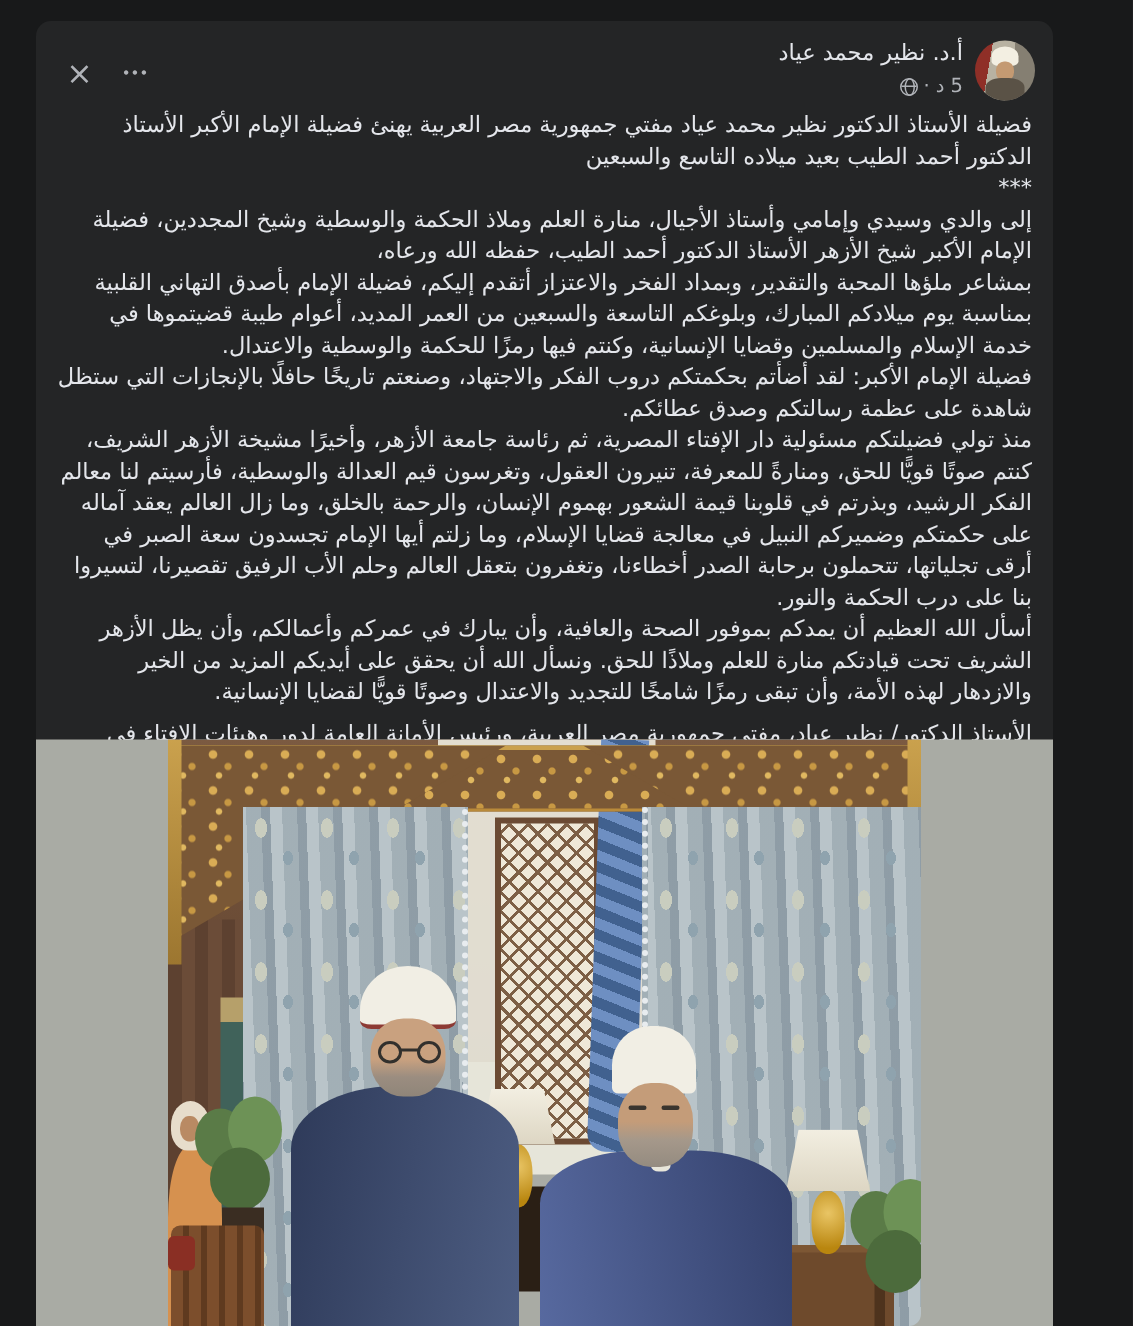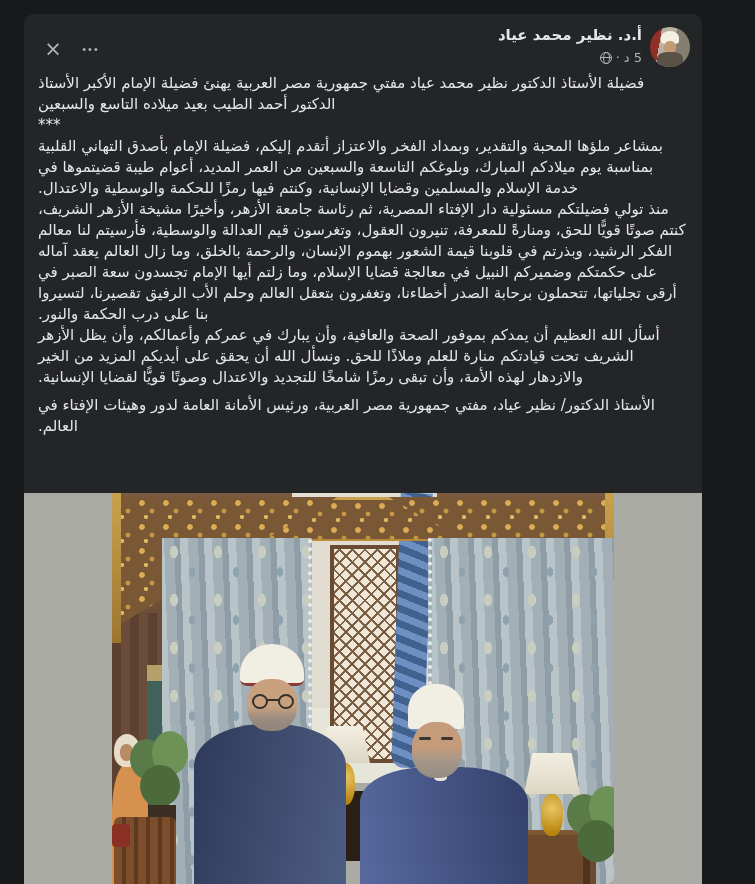--- a/index.html
+++ b/index.html
@@ -17,21 +17,21 @@
   .post-header{position:absolute;top:0;left:0;right:0;height:62px;}
   .avatar{
     position:absolute;right:12px;top:13px;width:40px;height:40px;border-radius:50%;
     overflow:hidden;background:linear-gradient(100deg,#8f2f27 0 26%,#b8b2a2 26% 58%,#857f72 58%);
   }
   .av-cap{position:absolute;left:11px;top:4px;width:18px;height:13px;background:#f3efe2;border-radius:50% 50% 25% 25%;}
   .av-face{position:absolute;left:14px;top:14px;width:12px;height:13px;background:#c49a72;border-radius:45%;}
   .av-body{position:absolute;left:7px;top:25px;width:26px;height:16px;background:#5a5246;border-radius:40% 40% 0 0;}
   .author{
     position:absolute;right:60px;top:12px;max-width:300px;white-space:nowrap;
-    color:#e4e6eb;font-size:15px;font-weight:bold;direction:rtl;
+    color:#e4e6eb;font-size:15px;font-weight:normal;direction:rtl;
   }
   .meta{
     position:absolute;right:60px;top:36px;display:flex;align-items:center;gap:4px;
     direction:rtl;color:#b0b3b8;font-size:13px;
   }
   .globe{display:inline-block;width:12px;height:12px;border:1px solid #b0b3b8;border-radius:50%;position:relative;box-sizing:border-box;}
   .globe i{position:absolute;left:2px;top:-1px;width:5px;height:10px;border:1px solid #b0b3b8;border-radius:50%;}
   .globe b{position:absolute;left:0;top:4px;width:10px;height:1px;background:#b0b3b8;}
   .close-btn{
     position:absolute;left:16px;top:22px;width:26px;height:26px;border:none;background:transparent;
@@ -40,21 +40,21 @@
   }
   .more-btn{
     position:absolute;left:52px;top:24px;width:30px;height:22px;border:none;background:transparent;
     color:#b0b3b8;font-size:11px;letter-spacing:2px;line-height:22px;text-align:center;padding:0;cursor:pointer;
   }
   
   .post-text{
     position:absolute;top:59px;right:14px;left:14px;
     direction:rtl;color:#e4e6eb;font-size:15px;line-height:21px;text-align:start;
   }
-  .post-text p{margin:0;unicode-bidi:plaintext;text-align:left;}
+  .post-text p{margin:0;unicode-bidi:plaintext;text-align:right;}
   .post-text p.signature{margin-top:7px;}
   
   .photo-block{
     position:absolute;left:0;right:0;top:479px;height:391px;background:#a9aba4;overflow:hidden;cursor:pointer;
   }
   .photo-content{position:absolute;left:88px;top:0;width:502px;height:391px;overflow:hidden;}
   .layer{position:absolute;}
   .p-wood{left:0;top:0;width:502px;height:215px;
     background:linear-gradient(180deg,#7b5a41 0,#6b4c36 60%,#5f4330 100%);}
   .wood-wall-left{left:0;top:120px;width:54px;height:271px;
@@ -159,21 +159,23 @@
           <b></b>
         </span>
     </div>
     <button class="close-btn">×</button>
     <button class="more-btn">•••</button>
   </div>
 
   <div class="post-text">
     <p dir="auto">فضيلة الأستاذ الدكتور نظير محمد عياد مفتي جمهورية مصر العربية يهنئ فضيلة الإمام الأكبر الأستاذ الدكتور أحمد الطيب بعيد ميلاده التاسع والسبعين</p>
     <p dir="auto">***</p>
+    <p dir="auto">إلى والدي وسيدي وإمامي وأستاذ الأجيال، منارة العلم وملاذ الحكمة والوسطية وشيخ المجددين، فضيلة الإمام الأكبر شيخ الأزهر الأستاذ الدكتور أحمد الطيب، حفظه الله ورعاه،</p>
     <p dir="auto">بمشاعر ملؤها المحبة والتقدير، وبمداد الفخر والاعتزاز أتقدم إليكم، فضيلة الإمام بأصدق التهاني القلبية بمناسبة يوم ميلادكم المبارك، وبلوغكم التاسعة والسبعين من العمر المديد، أعوام طيبة قضيتموها في خدمة الإسلام والمسلمين وقضايا الإنسانية، وكنتم فيها رمزًا للحكمة والوسطية والاعتدال.</p>
+    <p dir="auto">فضيلة الإمام الأكبر: لقد أضأتم بحكمتكم دروب الفكر والاجتهاد، وصنعتم تاريخًا حافلًا بالإنجازات التي ستظل شاهدة على عظمة رسالتكم وصدق عطائكم.</p>
     <p dir="auto">منذ تولي فضيلتكم مسئولية دار الإفتاء المصرية، ثم رئاسة جامعة الأزهر، وأخيرًا مشيخة الأزهر الشريف، كنتم صوتًا قويًّا للحق، ومنارةً للمعرفة، تنيرون العقول، وتغرسون قيم العدالة والوسطية، فأرسيتم لنا معالم الفكر الرشيد، وبذرتم في قلوبنا قيمة الشعور بهموم الإنسان، والرحمة بالخلق،  وما زال العالم يعقد آماله على حكمتكم وضميركم النبيل في معالجة قضايا الإسلام، وما زلتم أيها الإمام تجسدون سعة الصبر في أرقى تجلياتها، تتحملون برحابة الصدر أخطاءنا، وتغفرون بتعقل العالم وحلم الأب الرفيق تقصيرنا، لتسيروا بنا على درب الحكمة والنور.</p>
     <p dir="auto">أسأل الله العظيم أن يمدكم بموفور الصحة والعافية، وأن يبارك في عمركم وأعمالكم، وأن يظل الأزهر الشريف تحت قيادتكم منارة للعلم وملاذًا للحق. ونسأل الله أن يحقق على أيديكم المزيد من الخير والازدهار لهذه الأمة، وأن تبقى رمزًا شامخًا للتجديد والاعتدال وصوتًا قويًّا لقضايا الإنسانية.</p>
     <p dir="auto" class="signature">الأستاذ الدكتور/ نظير عياد، مفتي جمهورية مصر العربية، ورئيس الأمانة العامة لدور وهيئات الإفتاء في العالم.</p>
   </div>
 
   <div class="photo-block">
     <div class="photo-content">
       <div class="layer p-wood"></div>
       <div class="layer wood-wall-left"></div>
       <div class="layer p-sheer"></div>

